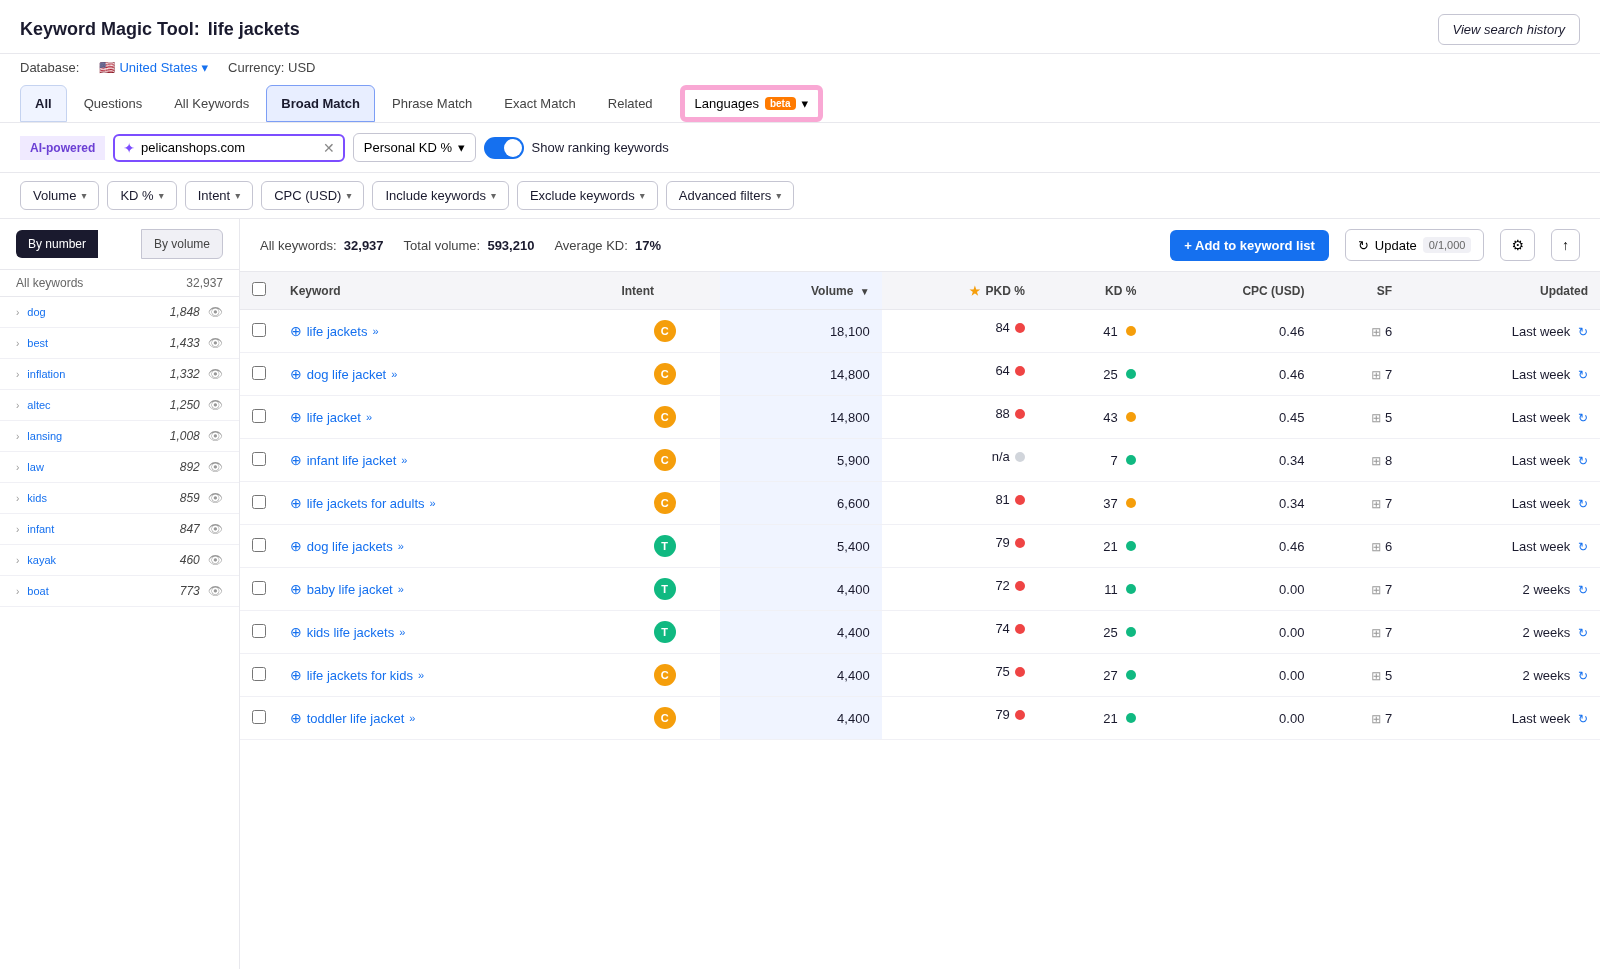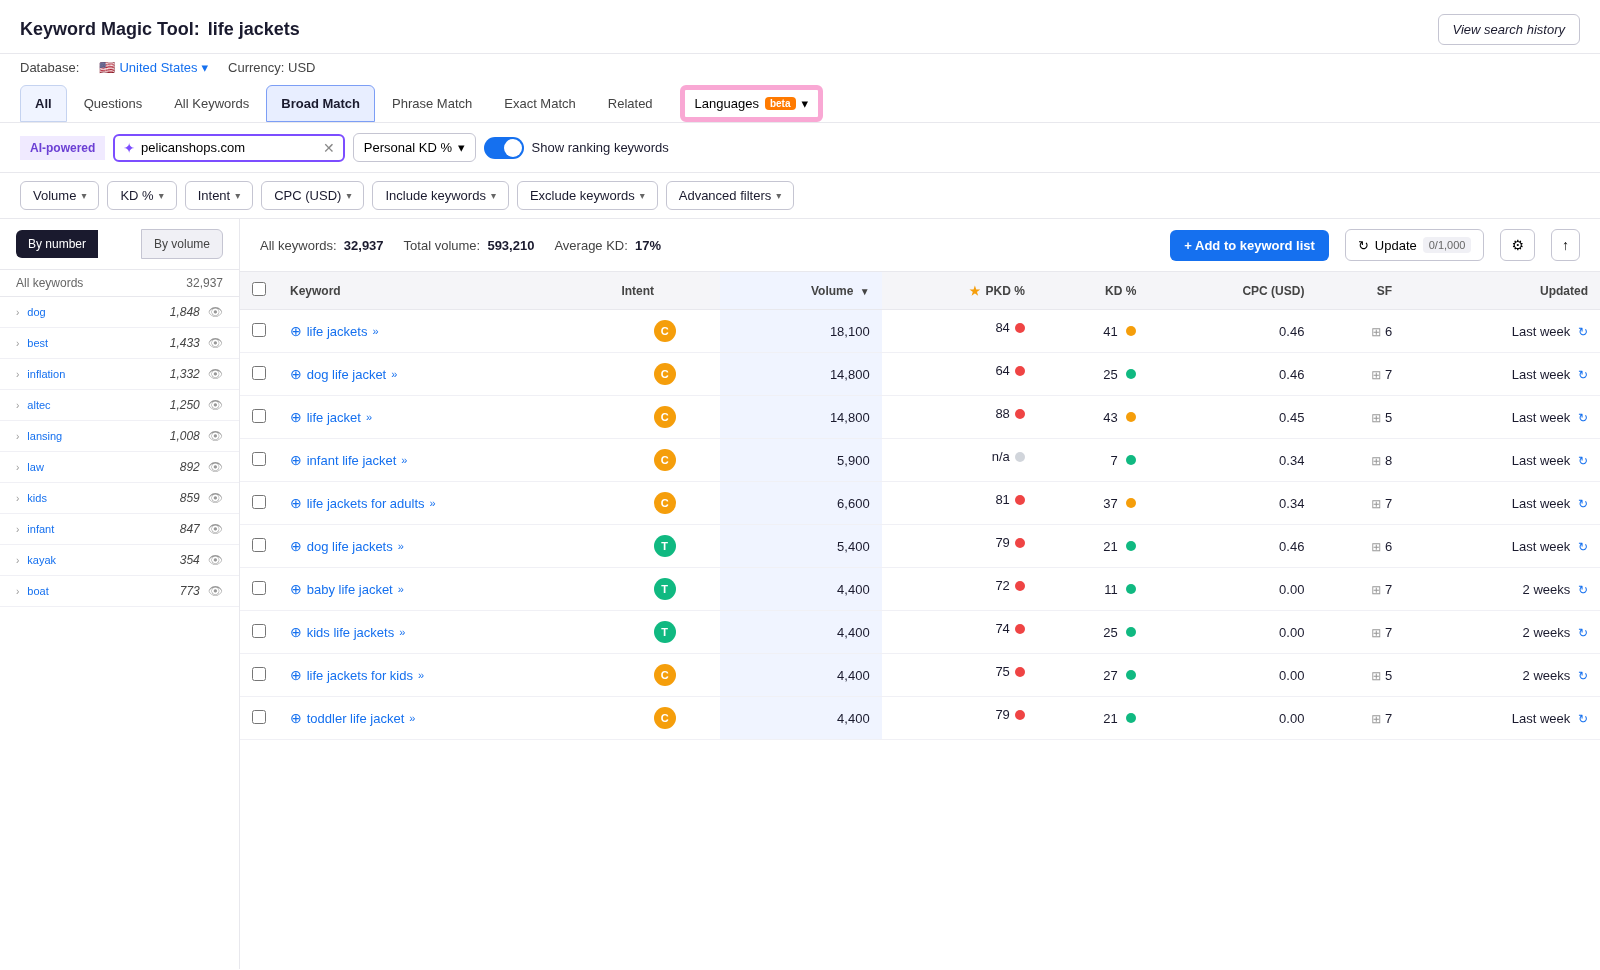--- a/index.html
+++ b/index.html
@@ -269,21 +269,21 @@
         <span class="eye-icon">👁</span>
       </div>
     </div>
 
     <div class="sidebar-item">
       <div class="sidebar-item-left">
         <span class="sidebar-item-chevron">›</span>
         <span class="sidebar-item-text">kayak</span>
       </div>
       <div class="sidebar-item-right">
-        <span class="sidebar-item-count">354</span>
+        <span class="sidebar-item-count">460</span>
         <span class="eye-icon">👁</span>
       </div>
     </div>
 
     <div class="sidebar-item">
       <div class="sidebar-item-left">
         <span class="sidebar-item-chevron">›</span>
         <span class="sidebar-item-text">boat</span>
       </div>
       <div class="sidebar-item-right">

